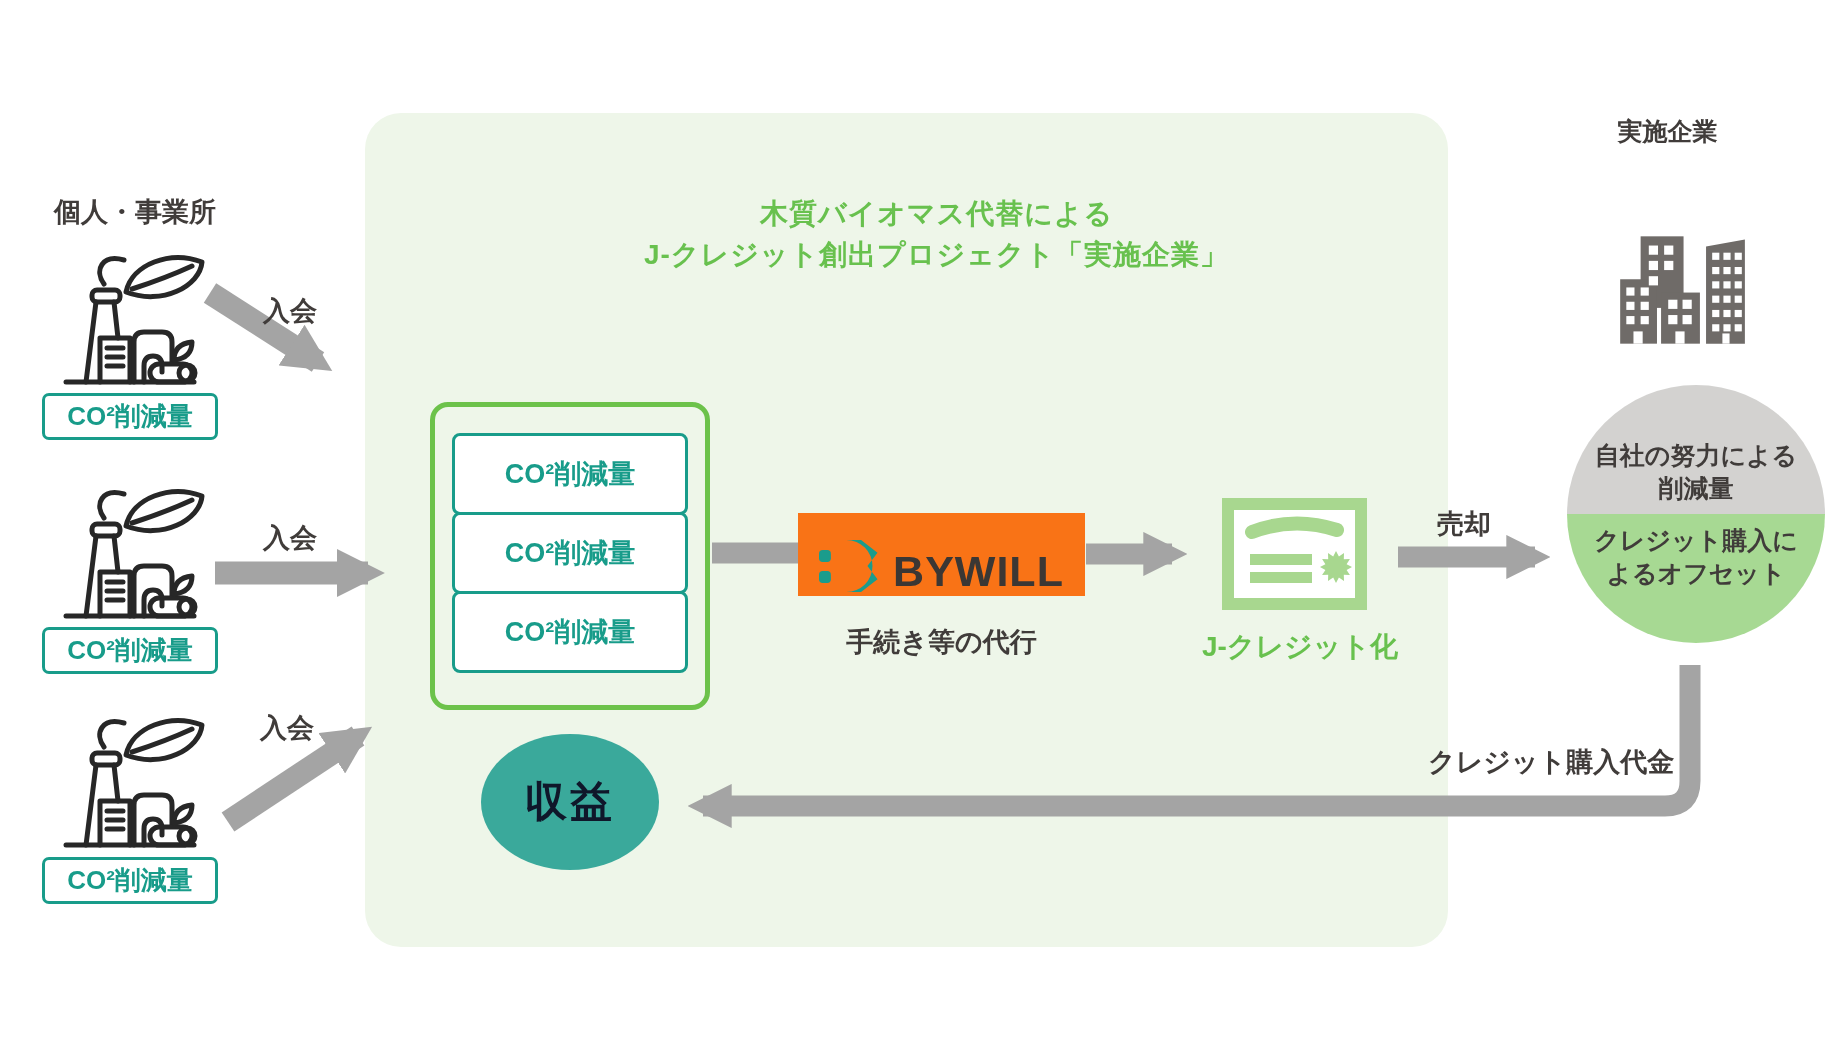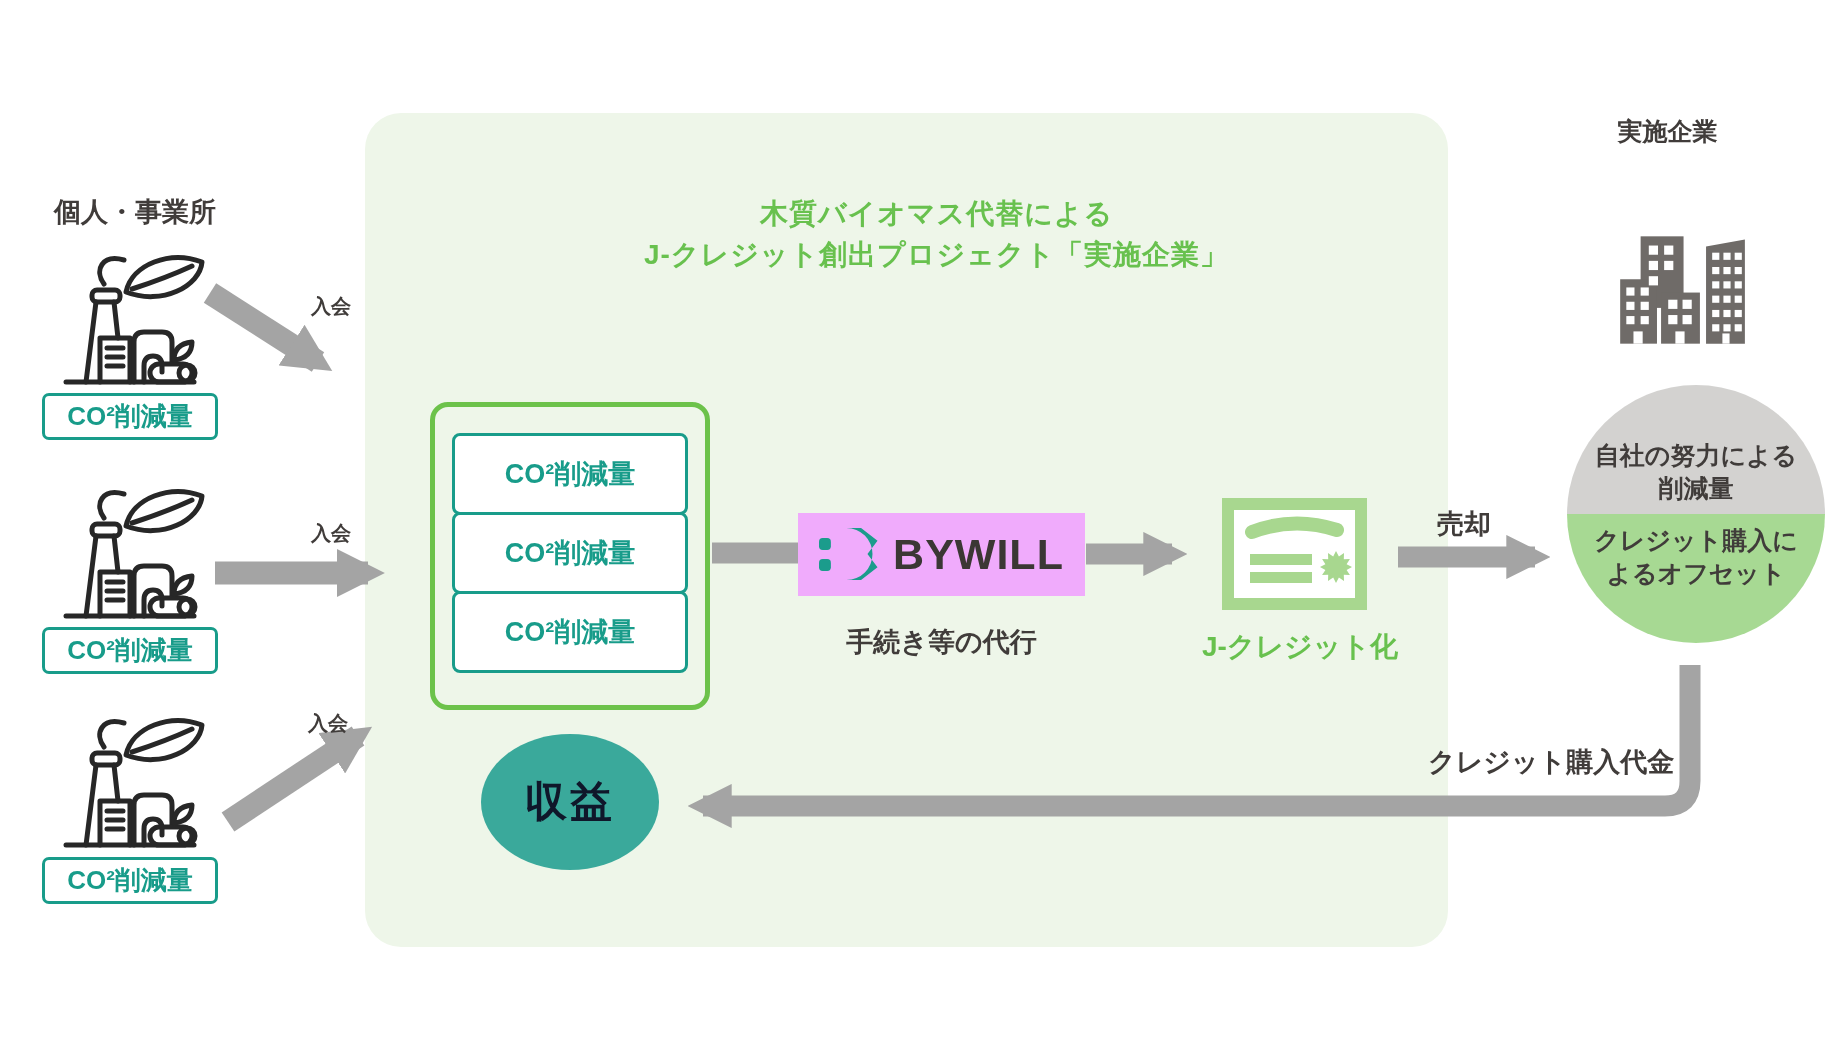--- a/index.html
+++ b/index.html
@@ -19,34 +19,34 @@
          color:#68c14e;line-height:1.45;letter-spacing:1px;padding-left:30px;}
 
   
   .members-heading{left:54px;top:182px;font-size:27px;font-weight:bold;margin-top:12px;}
   .factory{left:50px;width:160px;height:145px;}
   .f1{top:242px;} .f2{top:476px;} .f3{top:705px;}
   .co2tag{left:42px;width:176px;height:47px;background:#ffffff;border:3px solid #189c8a;border-radius:7px;
           box-sizing:border-box;display:flex;align-items:center;justify-content:center;
           color:#189c8a;font-size:26px;font-weight:bold;}
   .t1{top:393px;} .t2{top:627px;} .t3{top:857px;}
-  .join{font-size:20px;font-weight:bold;margin-left:48px;}
+  .join{font-size:27px;font-weight:bold;}
   .j1{left:263px;top:293px;} .j2{left:263px;top:520px;} .j3{left:260px;top:710px;}
 
   
   .aggbox{left:430px;top:402px;width:280px;height:308px;border:5px solid #6cc24a;border-radius:18px;
           box-sizing:border-box;padding-top:26px;}
   .aggitem{margin:0 auto;width:236px;height:82px;background:#ffffff;border:3px solid #189c8a;border-radius:8px;
            box-sizing:border-box;display:flex;align-items:center;justify-content:center;
            color:#189c8a;font-size:27px;font-weight:bold;}
   .aggitem + .aggitem{margin-top:-3px;}
 
   
-  .bywill{left:798px;top:513px;width:287px;height:83px;background:#f0abfc;
-          display:flex;align-items:center;justify-content:center;gap:10px;}
+  .bywill{left:798px;top:513px;width:287px;height:83px;background:#f97316;
+          display:flex;align-items:flex-end;justify-content:center;gap:10px;}
   .bywill-word{font-size:43px;font-weight:900;color:#3b3734;letter-spacing:1px;}
   .bywill-caption{left:798px;top:624px;width:287px;text-align:center;font-size:27px;font-weight:bold;}
 
   
   .cert{left:1222px;top:498px;width:145px;height:112px;}
   .jcredit-label{left:1198px;top:628px;width:204px;text-align:center;font-size:28px;font-weight:bold;color:#68c14e;}
 
   .sale-label{left:1437px;top:506px;font-size:27px;font-weight:bold;}
 
   

